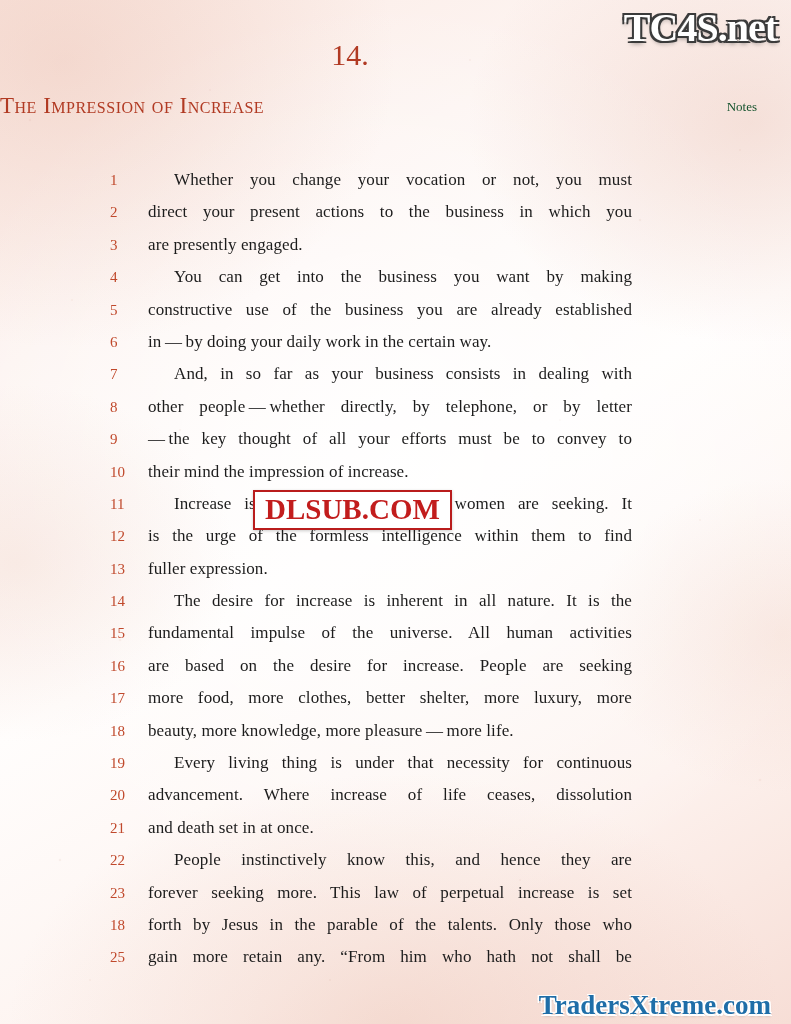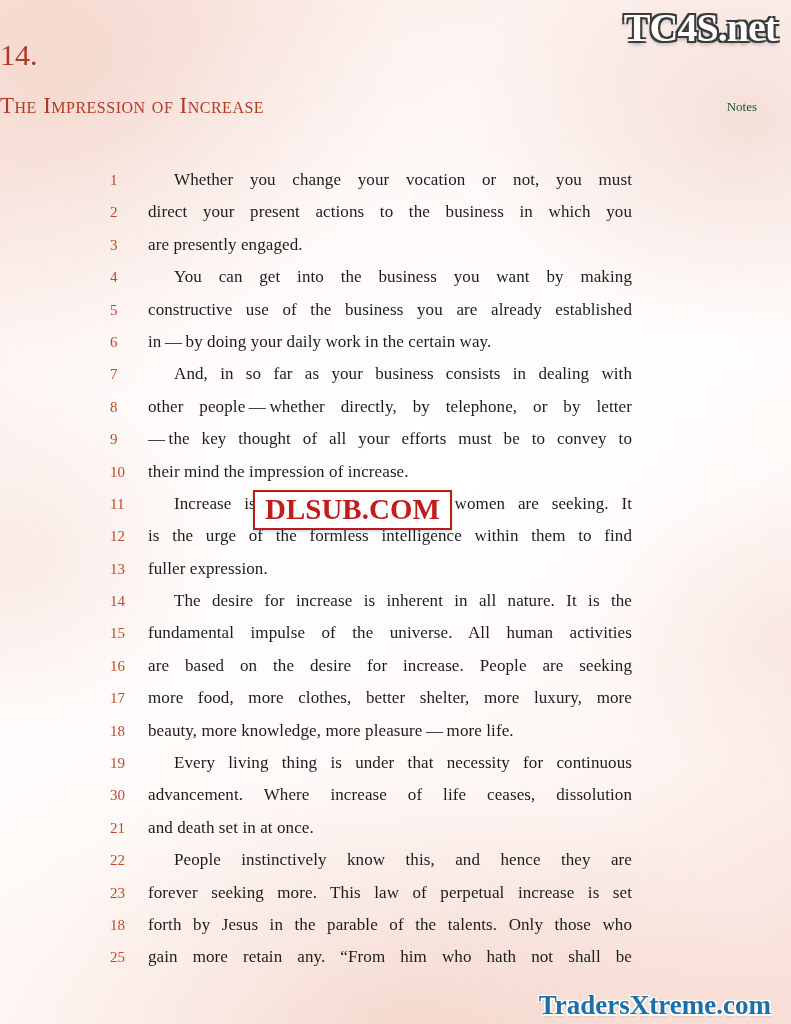--- a/index.html
+++ b/index.html
@@ -99,21 +99,21 @@
     line-height: 1.05;
     box-shadow: 0 1px 3px rgba(0,0,0,0.2);
   }
 
   
   .chapter-number {
     position: absolute;
     top: 38px;
     left: 0;
     width: 700px;
-    text-align: left;
+    text-align: center;
     font-size: 30px;
     color: #b13a23;
     font-family: "Liberation Serif", serif;
   }
   .chapter-title {
     position: absolute;
     top: 93px;
     left: 0;
     width: 700px;
     text-align: left;
@@ -275,21 +275,21 @@
       </div>
       <div class="line-row">
         <span class="line-no">18</span>
         <span class="line-text">beauty, more knowledge, more pleasure — more life.</span>
       </div>
       <div class="line-row">
         <span class="line-no">19</span>
         <span class="line-text justify indent">Every living thing is under that necessity for continuous</span>
       </div>
       <div class="line-row">
-        <span class="line-no">30</span>
+        <span class="line-no">20</span>
         <span class="line-text justify">advancement. Where increase of life ceases, dissolution</span>
       </div>
       <div class="line-row">
         <span class="line-no">21</span>
         <span class="line-text">and death set in at once.</span>
       </div>
       <div class="line-row">
         <span class="line-no">22</span>
         <span class="line-text justify indent">People instinctively know this, and hence they are</span>
       </div>

